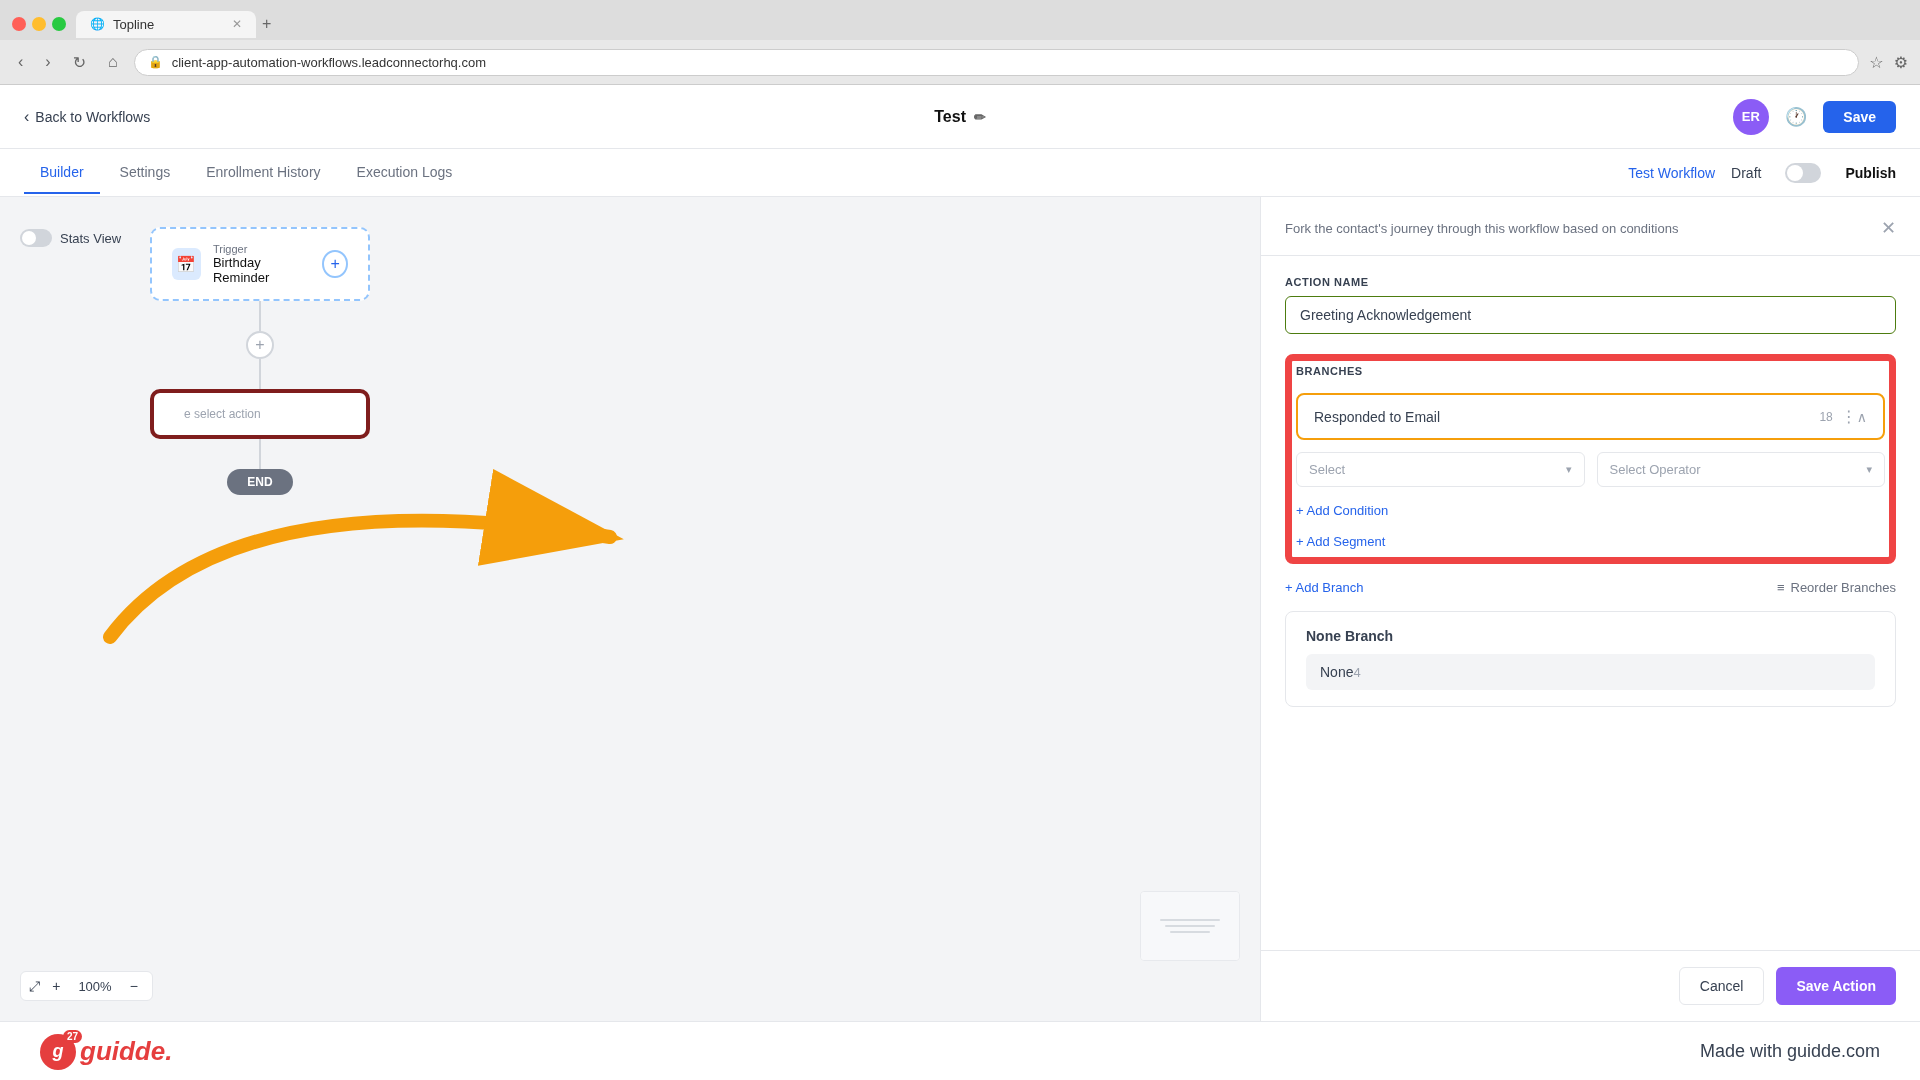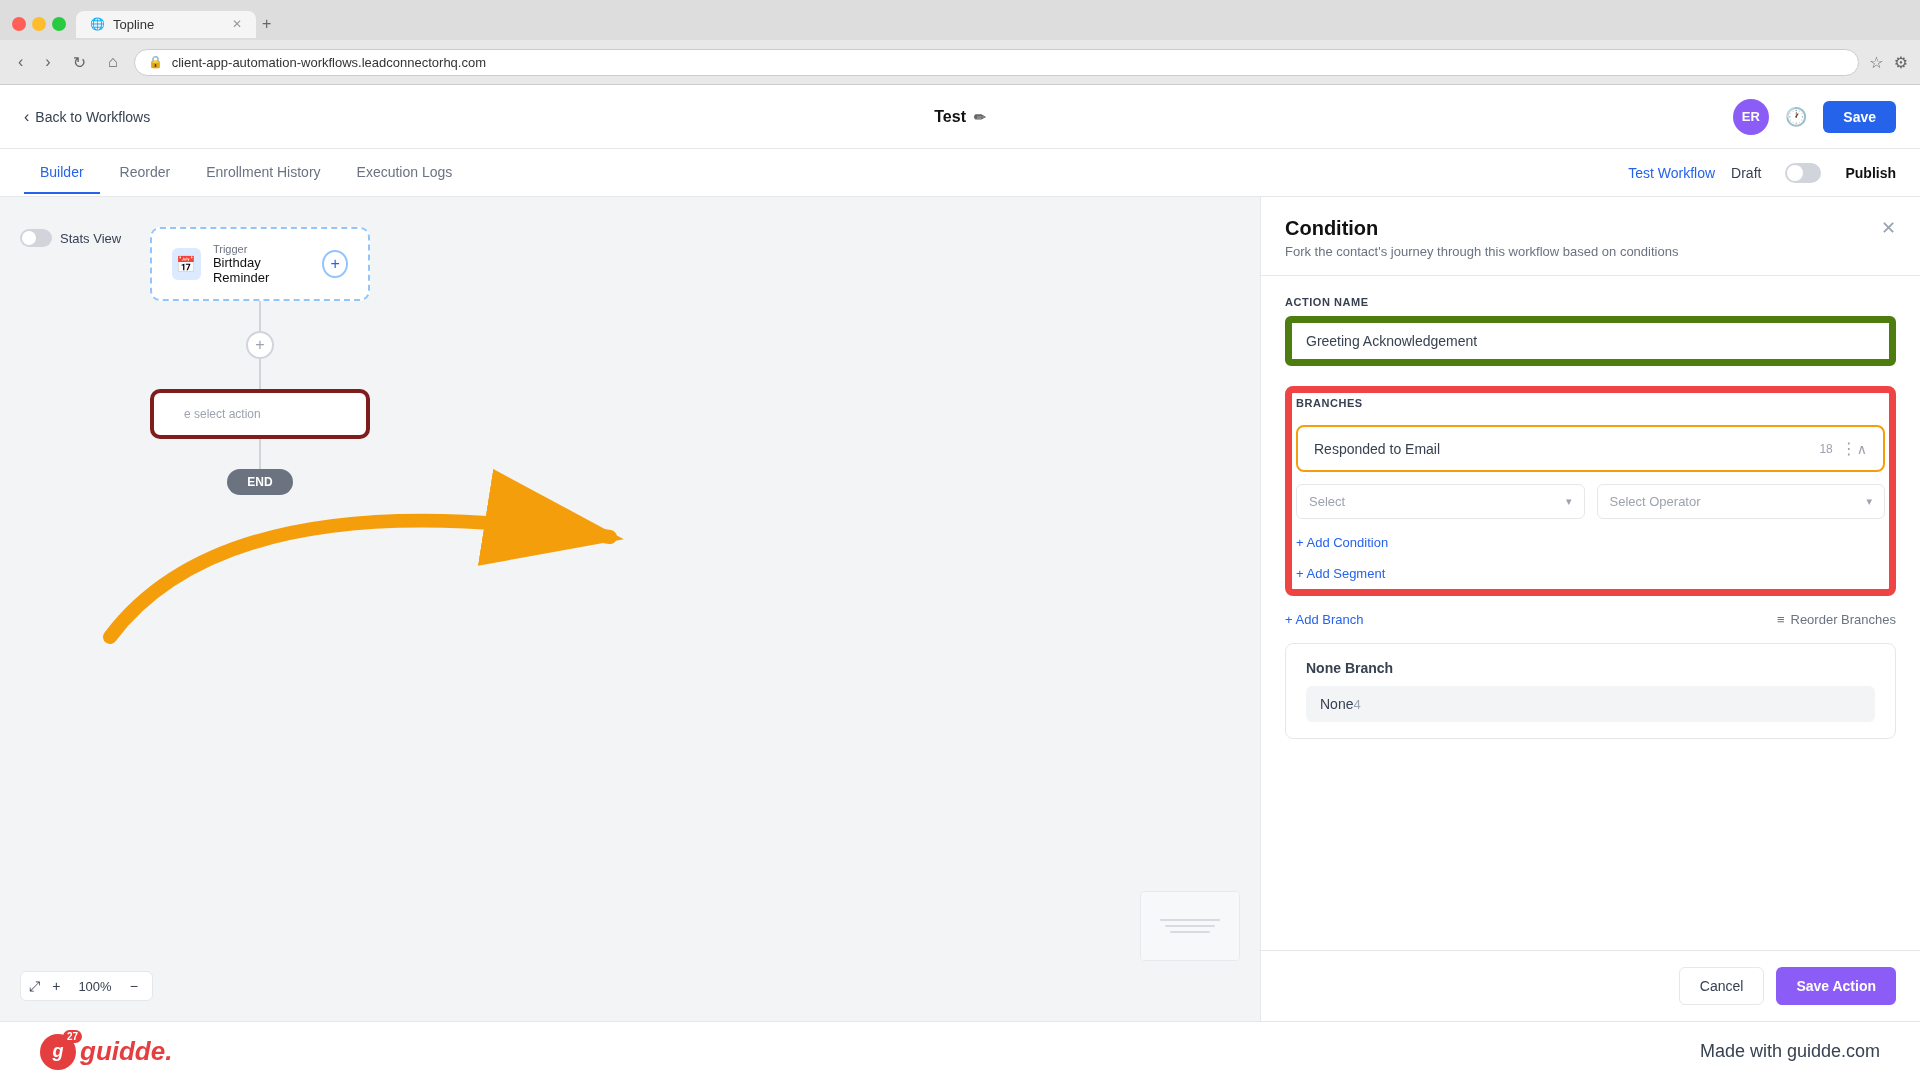--- a/index.html
+++ b/index.html
@@ -79,21 +79,21 @@
 
     
     .right-panel { width: 660px; background: white; border-left: 1px solid #e5e7eb; display: flex; flex-direction: column; overflow-y: auto; }
     .panel-header { padding: 20px 24px 16px; border-bottom: 1px solid #e5e7eb; display: flex; align-items: flex-start; justify-content: space-between; }
     .panel-title { font-size: 20px; font-weight: 700; color: #111; }
     .panel-subtitle { font-size: 13px; color: #6b7280; margin-top: 4px; }
     .close-icon { color: #9ca3af; font-size: 18px; cursor: pointer; background: none; border: none; }
 
     .panel-body { padding: 20px 24px; flex: 1; }
     .field-label { font-size: 11px; font-weight: 700; color: #374151; letter-spacing: 0.05em; text-transform: uppercase; margin-bottom: 8px; }
-    .text-input { width: 100%; border: 7px solid #4d7c0f; border-radius: 6px; padding: 10px 14px; font-size: 14px; color: #374151; outline: none; }
+    .text-input { width: 100%; border: 1px solid #4d7c0f; border-radius: 6px; padding: 10px 14px; font-size: 14px; color: #374151; outline: none; }
 
     
     .branches-section { background: white; border: 7px solid #ef4444; border-radius: 8px; padding: 4px; margin-top: 20px; }
     .branches-header { font-size: 11px; font-weight: 700; color: #374151; letter-spacing: 0.05em; text-transform: uppercase; margin-bottom: 16px; }
     .branch-item { border: 2px solid #f59e0b; border-radius: 8px; padding: 12px 16px; display: flex; align-items: center; justify-content: space-between; margin-bottom: 12px; background: white; }
     .branch-name-input { border: none; outline: none; font-size: 14px; color: #374151; flex: 1; background: transparent; }
     .branch-char-count { font-size: 12px; color: #9ca3af; margin-right: 8px; }
     .branch-menu-btn { background: none; border: none; color: #9ca3af; cursor: pointer; font-size: 16px; }
     .branch-collapse-btn { background: none; border: none; color: #9ca3af; cursor: pointer; font-size: 14px; }
 
@@ -172,21 +172,21 @@
   </div>
   <div class="header-right">
     <div class="avatar">ER</div>
     <span class="clock-icon">🕐</span>
     <button class="save-btn">Save</button>
   </div>
 </div>
 
 <div class="nav-tabs">
   <div class="nav-tab active">Builder</div>
-  <div class="nav-tab">Reorder</div>
+  <div class="nav-tab">Settings</div>
   <div class="nav-tab">Enrollment History</div>
   <div class="nav-tab">Execution Logs</div>
   <div class="nav-tabs-right">
     <button class="test-workflow-btn">Test Workflow</button>
     <div class="draft-publish">
       <span>Draft</span>
       <div class="toggle">
         <div class="toggle-knob"></div>
       </div>
       <span class="publish-label">Publish</span>
@@ -254,21 +254,20 @@
           <div class="minimap-line" style="width:40px;"></div>
         </div>
       </div>
     </div>
   </div>
 
   <div class="right-panel">
 
     <div class="panel-header">
       <div>
-        <div class="panel-title">Condition</div>
         <div class="panel-subtitle">Fork the contact's journey through this workflow based on conditions</div>
       </div>
       <button class="close-icon">✕</button>
     </div>
 
     <div class="panel-body">
 
       <div>
         <div class="field-label">ACTION NAME</div>
         <input class="text-input" type="text" value="Greeting Acknowledgement" style="">

